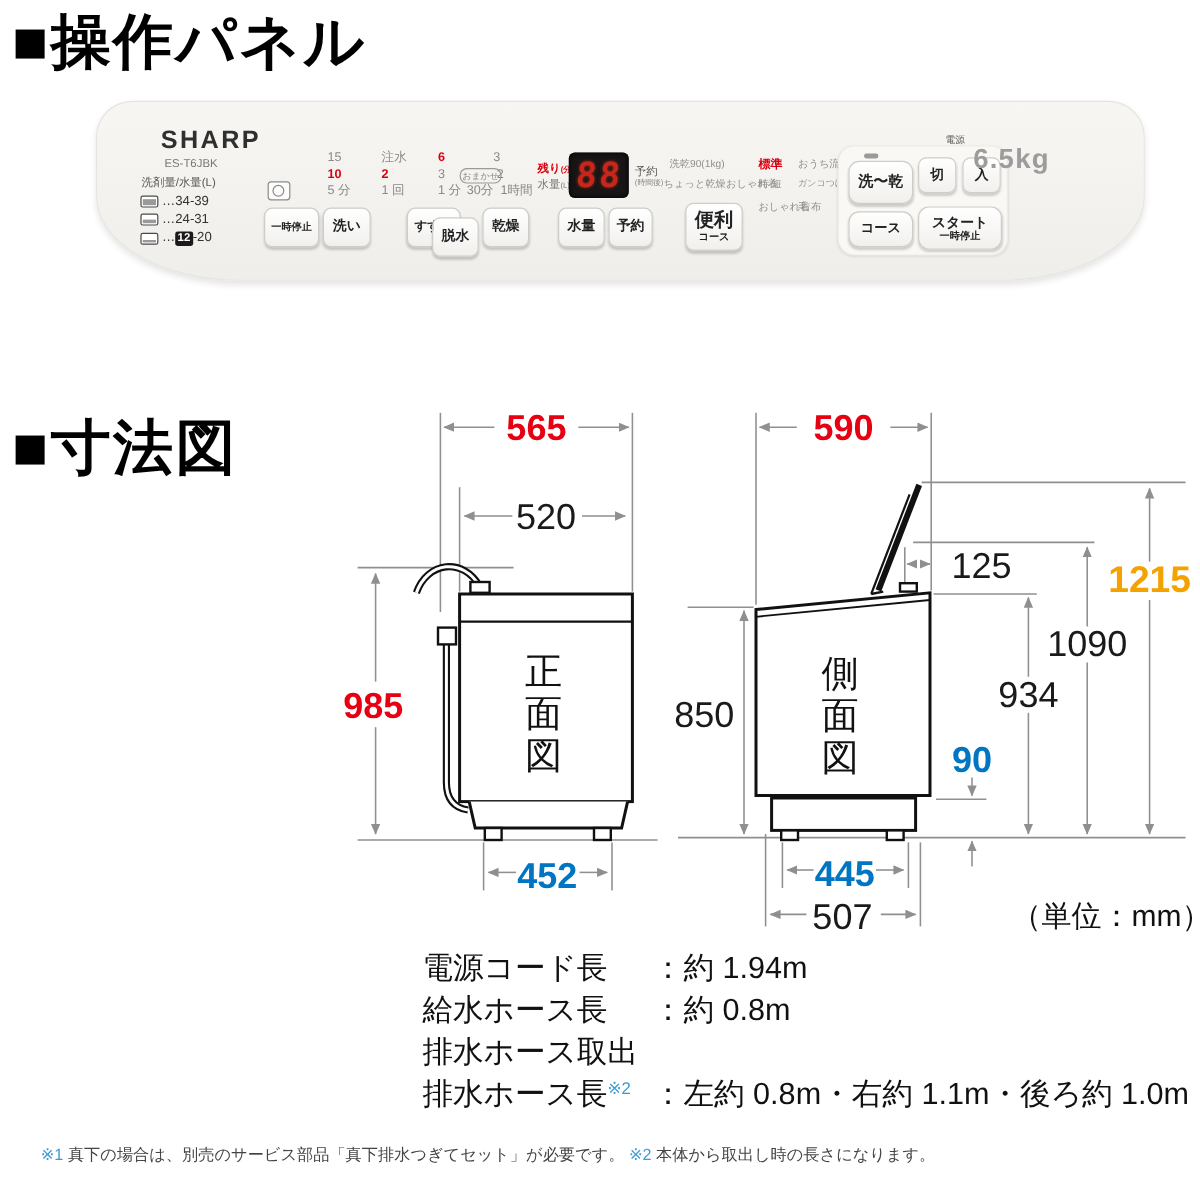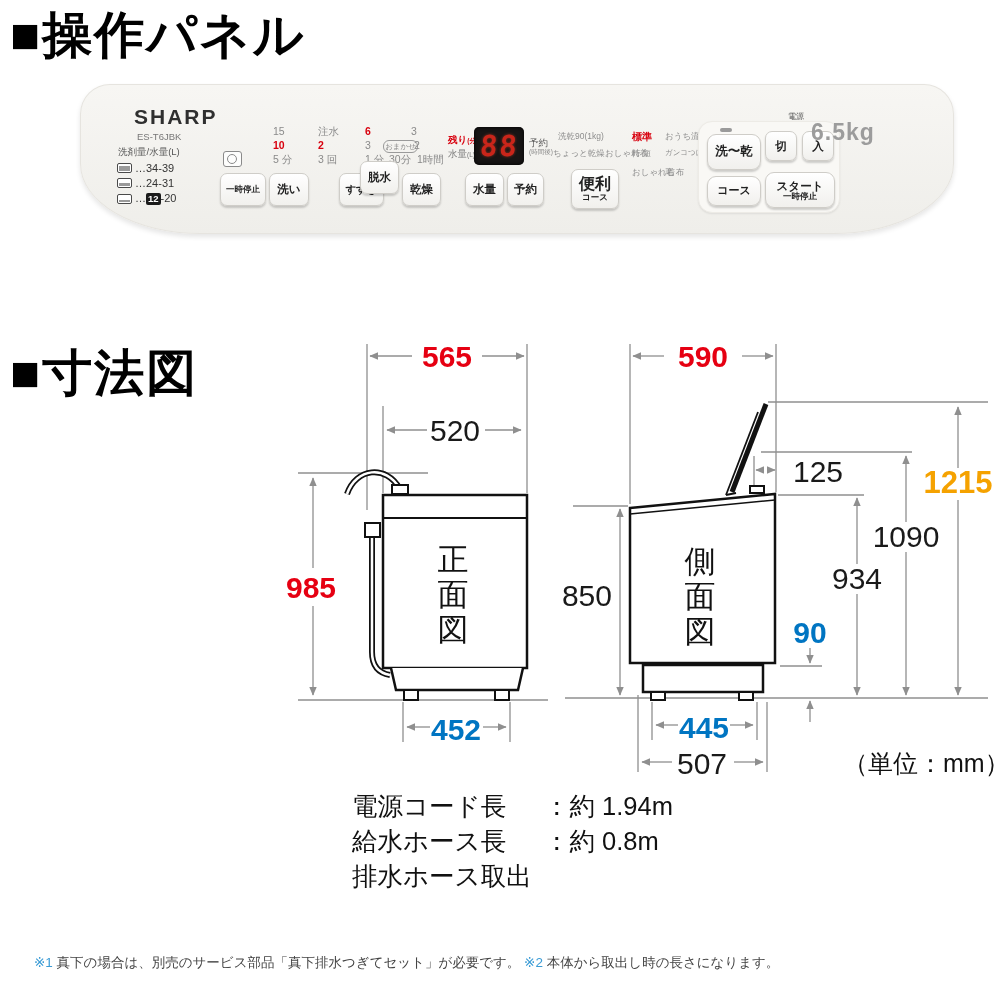--- a/index.html
+++ b/index.html
@@ -81,21 +81,21 @@
   </div>
 
   <div class="abs tubicon" style="left:142px;top:66px;"></div>
 
   <div class="num" style="left:192px;top:40px;width:28px;">15</div>
   <div class="num red" style="left:192px;top:54px;width:28px;">10</div>
   <div class="num" style="left:192px;top:68px;width:28px;">5 分</div>
 
   <div class="num" style="left:237px;top:40px;width:32px;">注水</div>
   <div class="num red" style="left:237px;top:54px;width:32px;">2</div>
-  <div class="num" style="left:237px;top:68px;width:32px;">3 回</div>
+  <div class="num" style="left:237px;top:68px;width:32px;">1 回</div>
 
   <div class="num red" style="left:284px;top:40px;width:28px;">6</div>
   <div class="num" style="left:284px;top:54px;width:28px;">3</div>
   <div class="num" style="left:284px;top:68px;width:28px;">1 分</div>
 
   <div class="num" style="left:330px;top:40px;width:22px;">3</div>
   <div class="pill" style="left:302px;top:55px;width:33px;">おまかせ</div>
   <div class="num" style="left:333px;top:54px;width:16px;">2</div>
   <div class="num" style="left:308px;top:68px;width:28px;">30分</div>
   <div class="num" style="left:336px;top:68px;width:32px;">1時間</div>
@@ -104,21 +104,21 @@
   <div class="abs" style="left:367px;top:63px;font-size:9.5px;color:#777;"><span>水量</span><span style="font-size:6.5px;">(L)</span></div>
   <div class="led" style="left:393px;top:42px;width:50px;height:38px;">
       <span>88</span>
     </div>
   <div class="abs" style="left:448px;top:52px;font-size:9.5px;color:#555;">予約</div>
   <div class="abs" style="left:448px;top:63px;font-size:6.5px;color:#888;">(時間後)</div>
 
   <div class="btn" style="left:139px;top:88px;width:44px;height:31px;font-size:8.5px;">一時停止</div>
   <div class="btn" style="left:188px;top:88px;width:38px;height:31px;font-size:11.5px;">洗い</div>
   <div class="btn" style="left:231px;top:88px;width:43px;height:31px;font-size:10.5px;margin-left:27px;">すすぎ</div>
-  <div class="btn" style="left:279px;top:76px;width:37px;height:31px;font-size:11.5px;">脱水</div>
+  <div class="btn" style="left:279px;top:96px;width:37px;height:31px;font-size:11.5px;">脱水</div>
   <div class="btn" style="left:321px;top:88px;width:37px;height:31px;font-size:11.5px;">乾燥</div>
   <div class="btn" style="left:384px;top:88px;width:37px;height:31px;font-size:11.5px;">水量</div>
   <div class="btn" style="left:426px;top:88px;width:35px;height:31px;font-size:11.5px;">予約</div>
   <div class="btn" style="left:490px;top:84px;width:46px;height:38px;">
     <span style="font-size:16px;text-align:center;">便利</span>
     <span style="font-size:8.5px;">コース</span>
   </div>
 
   <div class="course" style="left:477px;top:46px;">洗乾90(1kg)</div>
   <div class="course" style="left:472px;top:63px;">ちょっと乾燥</div>
@@ -279,20 +279,22 @@
     <span><span>：約 1.94m</span><span class="specsup"></span></span>
   </div>
   <div class="specrow">
     <span class="speclabel"><span>給水ホース長</span><span class="specsup"></span></span>
     <span><span>：約 0.8m</span><span class="specsup"></span></span>
   </div>
   <div class="specrow">
     <span class="speclabel"><span>排水ホース取出</span><span class="specsup"></span></span>
   </div>
   <div class="specrow">
+    <span class="speclabel"><span>排水ホース長</span><span class="specsup">※2</span></span>
+    <span><span>：左約 0.8m・右約 1.1m・後ろ約 1.0m</span><span class="specsup"></span></span>
   </div>
 </div>
 
 <div class="abs foot">
   <span class="mk">※1</span>
   <span>真下の場合は、別売のサービス部品「真下排水つぎてセット」が必要です。</span>
   <span class="mk">※2</span>
   <span>本体から取出し時の長さになります。</span>
 </div>
 

